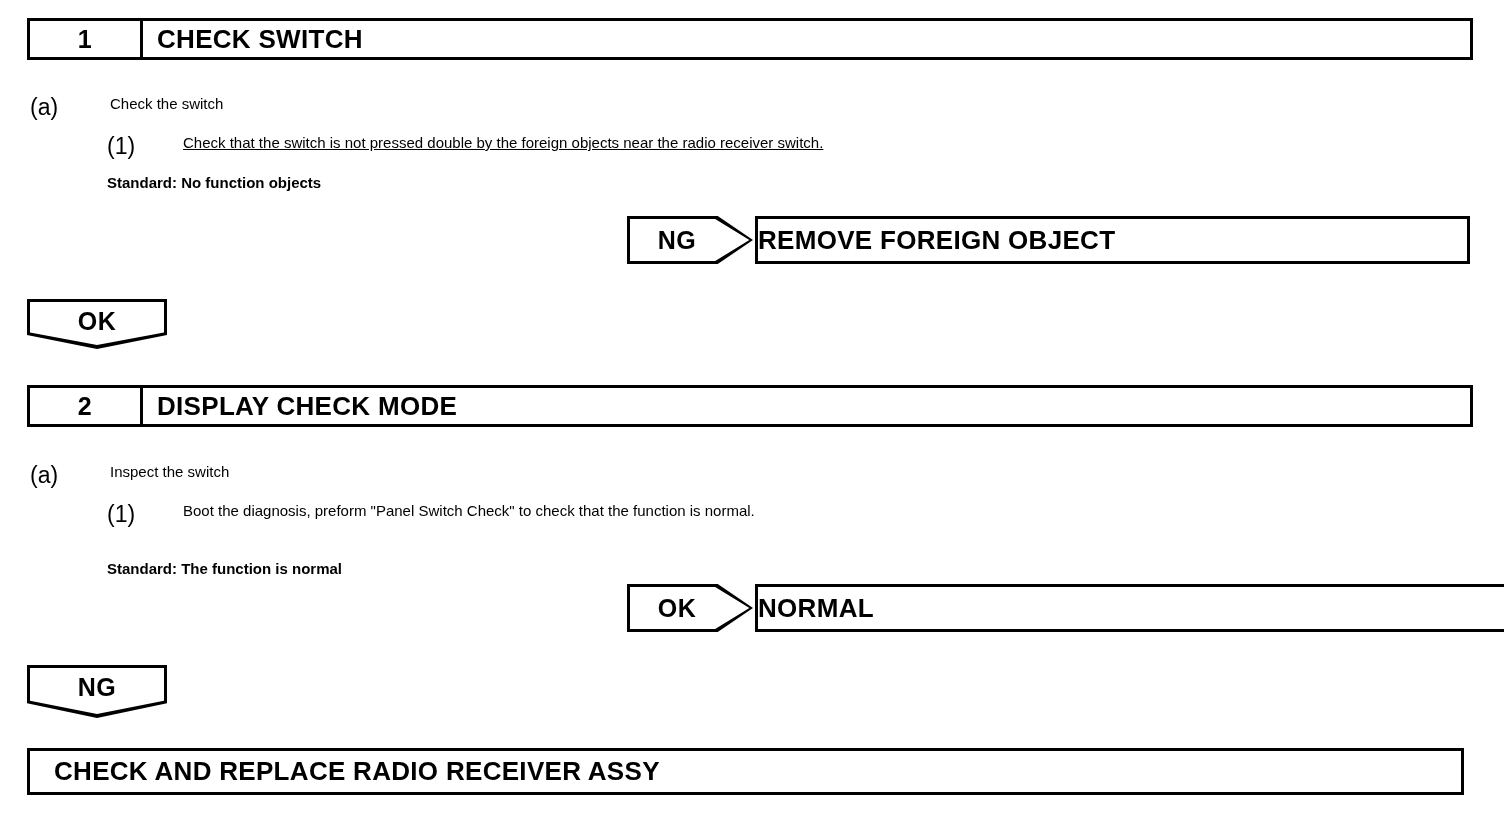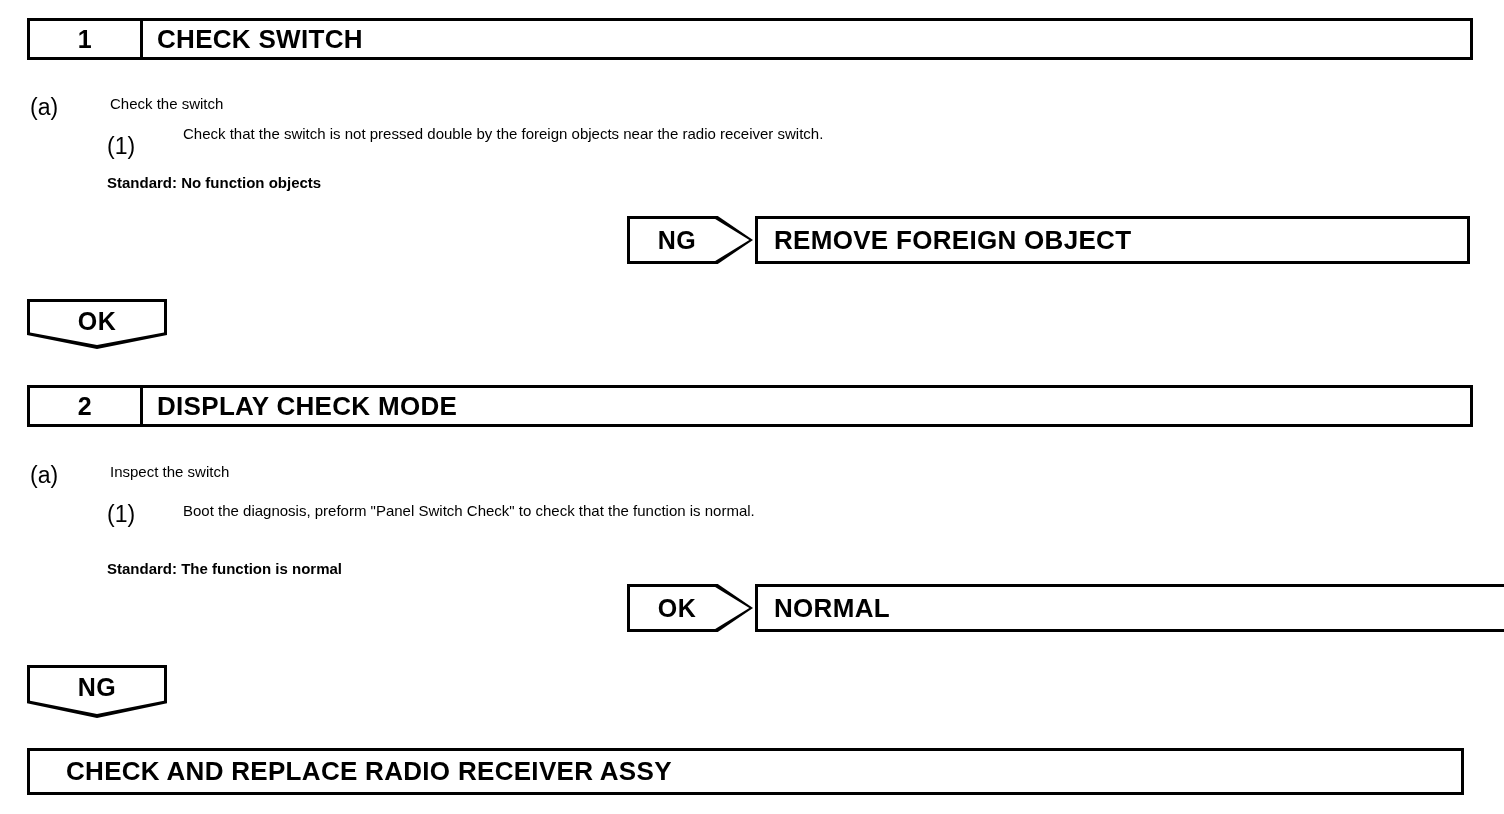--- a/index.html
+++ b/index.html
@@ -95,21 +95,21 @@
   }
 
   
   .result-box {
     position: absolute;
     box-sizing: border-box;
     border: 3px solid #000;
     background: #fff;
     display: flex;
     align-items: center;
-    padding-left: 16px;
+    padding-left: 0;
     font-size: 26px;
     font-weight: bold;
     letter-spacing: 0.3px;
   }
 
   
   .banner {
     position: absolute;
     background: #000;
     clip-path: polygon(0 0, 100% 0, 100% 72%, 50% 100%, 0 72%);
@@ -142,21 +142,21 @@
 
   <div class="step-header" style="left:27px; top:18px; width:1446px; height:42px;">
     <div class="step-num">1</div>
     <div class="step-title">CHECK SWITCH</div>
   </div>
 
   <div class="marker" style="left:30px; top:96px;">(a)</div>
   <div class="para" style="left:110px; top:96px;">Check the switch</div>
 
   <div class="marker" style="left:107px; top:135px;">(1)</div>
-  <div class="para" style="left:183px; top:126px;">Check that the switch is not pressed double by the foreign objects near the radio receiver switch.</div>
+  <div class="para" style="left:183px; top:135px;text-decoration:underline;">Check that the switch is not pressed double by the foreign objects near the radio receiver switch.</div>
 
   <div class="para bold" style="left:107px; top:175px;">Standard: No function objects</div>
 
   <div class="arrow-tag" style="left:627px; top:216px; width:126px; height:48px;">
     <span class="inner"></span>
     <span class="lbl">NG</span>
   </div>
 
   <div class="result-box" style="left:755px; top:216px; width:715px; height:48px;">
     <span>REMOVE FOREIGN OBJECT</span>
@@ -187,17 +187,17 @@
 
   <div class="result-box" style="left:755px; top:584px; width:775px; height:48px;">
     <span>NORMAL</span>
   </div>
 
   <div class="banner" style="left:27px; top:665px; width:140px; height:53px;">
     <span class="inner"></span>
     <span class="lbl">NG</span>
   </div>
 
-  <div class="result-box" style="left:27px; top:748px; width:1437px; height:47px; padding-left:36px;">
+  <div class="result-box" style="left:27px; top:748px; width:1437px; height:47px; padding-left:24px;">
     <span>CHECK AND REPLACE RADIO RECEIVER ASSY</span>
   </div>
 
 </div>
 
 </body></html>

